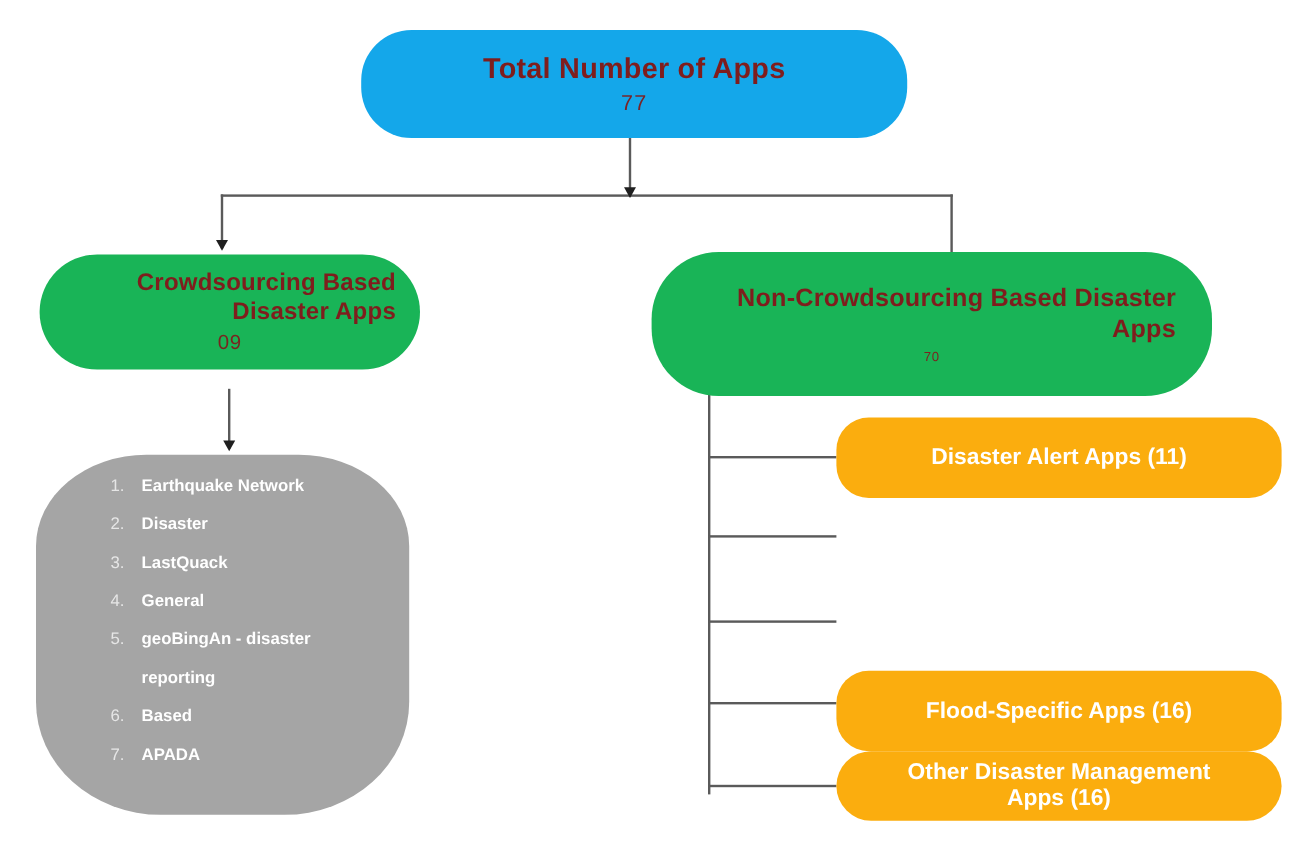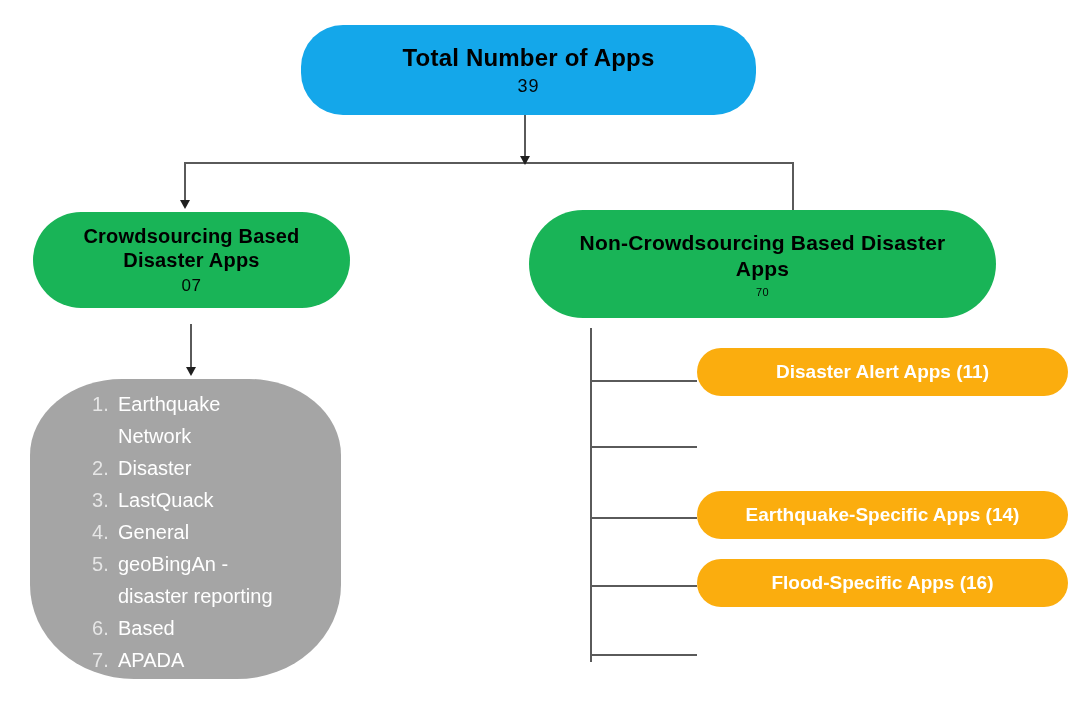--- a/index.html
+++ b/index.html
@@ -1,47 +1,47 @@
 <!DOCTYPE html>
 <html><head>
 <meta charset="utf-8">
 <style>
   html,body{margin:0;padding:0;background:#ffffff;}
   body{font-family:"Liberation Sans","DejaVu Sans",sans-serif;}
   .canvas{position:relative;width:1084px;height:703px;background:#ffffff;overflow:hidden;}
 
   
   .node{position:absolute;display:flex;flex-direction:column;align-items:center;justify-content:center;
-        text-align:center;color:#000000;box-sizing:border-box;}
+        text-align:right;color:#7f1d1d;box-sizing:border-box;}
   .node .title{font-weight:bold;letter-spacing:.2px;line-height:1.22;}
   .node .count{font-weight:400;margin-top:4px;opacity:.95;}
 
   .root-node{left:301px;top:25px;width:455px;height:90px;background:#14A7EA;border-radius:42px;padding:0 24px;}
   .root-node .title{font-size:24px;}
   .root-node .count{font-size:18px;letter-spacing:1px;}
 
   .branch-left{left:33px;top:212px;width:317px;height:96px;background:#19B457;border-radius:52px;padding:0 20px;}
   .branch-left .title{font-size:20px;}
   .branch-left .count{font-size:17px;letter-spacing:.5px;}
 
-  .branch-right{left:529px;top:210px;width:467px;height:108px;background:#19B457;border-radius:56px;padding:0 30px;}
+  .branch-right{left:543px;top:210px;width:467px;height:120px;background:#19B457;border-radius:56px;padding:0 30px;}
   .branch-right .title{font-size:21px;}
   .branch-right .count{font-size:11px;letter-spacing:.5px;}
 
   
   .blob{position:absolute;left:30px;top:379px;width:311px;height:300px;background:#A5A5A5;
         border-radius:92px 92px 104px 104px / 76px 76px 94px 94px;box-sizing:border-box;}
   .blob ol{list-style:none;counter-reset:apps;margin:0;padding:9px 0 0 62px;width:190px;}
   .blob li{position:relative;counter-increment:apps;padding-left:26px;color:#ffffff;
-           font-weight:normal;font-size:20px;line-height:32px;}
+           font-weight:bold;font-size:14px;line-height:32px;}
   .blob li::before{content:counter(apps) ".";position:absolute;left:0;top:0;
            color:#e6e6e6;font-weight:400;}
 
   
-  .pill{position:absolute;left:697px;width:371px;height:48px;background:#FBAD0E;border-radius:27px;
+  .pill{position:absolute;left:697px;width:371px;height:67px;background:#FBAD0E;border-radius:27px;
         display:flex;align-items:center;justify-content:center;text-align:center;
         color:#ffffff;font-weight:bold;font-size:19px;line-height:1.15;box-sizing:border-box;padding:0 20px;}
   .cat1{top:348px;}
   .cat2{top:420px;}
   .cat3{top:491px;}
   .cat4{top:559px;}
   .cat5{top:626px;height:58px;border-radius:29px;padding:0 48px;}
 
   
   .line{position:absolute;background:#5a5a5a;}
@@ -82,42 +82,42 @@
   <div class="line h stub stub2"></div>
   <div class="line h stub stub3"></div>
   <div class="line h stub stub4"></div>
   <div class="line h stub stub5"></div>
   <div class="arrow-down ah-mid"></div>
   <div class="arrow-down ah-left"></div>
   <div class="arrow-down ah-crowd"></div>
 
   <div class="node root-node">
     <div class="title">Total Number of Apps</div>
-    <div class="count">39</div>
+    <div class="count">77</div>
   </div>
 
   <div class="node branch-left">
     <div class="title">Crowdsourcing Based Disaster Apps</div>
-    <div class="count">07</div>
+    <div class="count">09</div>
   </div>
 
   <div class="node branch-right">
     <div class="title">Non-Crowdsourcing Based Disaster Apps</div>
     <div class="count">70</div>
   </div>
 
   <div class="blob">
     <ol>
       <li>Earthquake Network</li>
       <li>Disaster</li>
       <li>LastQuack</li>
       <li>General</li>
       <li>geoBingAn - disaster reporting</li>
       <li>Based</li>
       <li>APADA</li>
     </ol>
   </div>
 
   <div class="pill cat1">Disaster Alert Apps (11)</div>
-  <div class="pill cat3">Earthquake-Specific Apps (14)</div>
   <div class="pill cat4">Flood-Specific Apps (16)</div>
+  <div class="pill cat5">Other Disaster Management Apps (16)</div>
 
 </div>
 
 </body></html>

